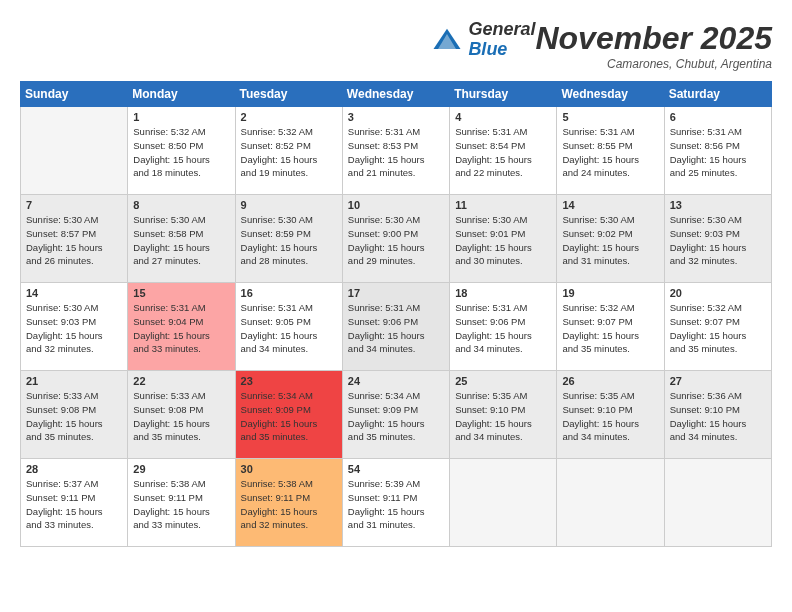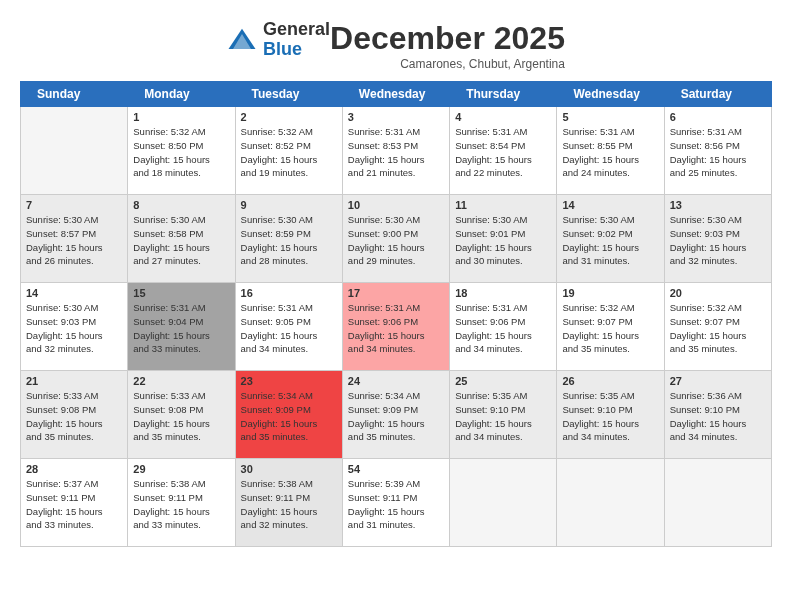--- a/index.html
+++ b/index.html
@@ -5,23 +5,24 @@
     * { box-sizing: border-box; margin: 0; padding: 0; }
     body {
       font-family: Arial, sans-serif;
       background: #fff;
       width: 792px;
       min-height: 612px;
       padding: 20px;
     }
     .header {
       display: flex;
-      justify-content: center;
+      justify-content: flex-end;
       align-items: flex-start;
       margin-bottom: 10px;
+      font-style: italic;
     }
     .logo {
       display: flex;
       align-items: center;
     }
     .logo-text {
       display: flex;
       flex-direction: column;
       font-size: 18px;
       font-weight: bold;
@@ -49,21 +50,21 @@
     .calendar {
       width: 100%;
       border-collapse: collapse;
       border: 1px solid #ccc;
     }
     .calendar th {
       background-color: #2a6fbd;
       color: white;
       font-size: 12px;
       font-weight: bold;
-      padding: 5px 16px;
+      padding: 5px 4px;
       text-align: left;
       border: 1px solid #2a6fbd;
     }
     .calendar td {
       vertical-align: top;
       border: 1px solid #ccc;
       padding: 4px 5px;
       font-size: 9.5px;
       color: #333;
       width: calc(100% / 7);
@@ -94,21 +95,21 @@
     <svg class="logo-icon" viewBox="0 0 40 40">
       <polygon points="20,5 38,32 2,32" fill="#1a6eb5"></polygon>
       <polygon points="20,12 32,32 8,32" fill="#fff" opacity="0.4"></polygon>
     </svg>
     <div class="logo-text">
       <span class="general">General</span>
       <span class="blue">Blue</span>
     </div>
   </div>
   <div class="title-block">
-    <div class="month-year">December 2025</div>
+    <div class="month-year">November 2025</div>
     <div class="location">Camarones, Chubut, Argentina</div>
   </div>
 </div>
 
 <table class="calendar">
   <thead>
     <tr>
     <th>Sunday</th>
         <th>Monday</th>
         <th>Tuesday</th>
@@ -216,35 +217,35 @@
         </td>
       </tr>
       <tr>
         <td style="background: rgb(255, 255, 255);">
           <span class="day-number">14</span>
           <div class="cell-content" style="white-space: pre-line;">Sunrise: 5:30 AM
 Sunset: 9:03 PM
 Daylight: 15 hours
 and 32 minutes.</div>
         </td>
-        <td style="background: #a3a3a3;">
+        <td style="background: #fca5a5;">
           <span class="day-number">15</span>
           <div class="cell-content" style="white-space: pre-line;">Sunrise: 5:31 AM
 Sunset: 9:04 PM
 Daylight: 15 hours
 and 33 minutes.</div>
         </td>
         <td style="background: rgb(255, 255, 255);">
           <span class="day-number">16</span>
           <div class="cell-content" style="white-space: pre-line;">Sunrise: 5:31 AM
 Sunset: 9:05 PM
 Daylight: 15 hours
 and 34 minutes.</div>
         </td>
-        <td style="background: #fca5a5;">
+        <td style="background: #e5e5e5;">
           <span class="day-number">17</span>
           <div class="cell-content" style="white-space: pre-line;">Sunrise: 5:31 AM
 Sunset: 9:06 PM
 Daylight: 15 hours
 and 34 minutes.</div>
         </td>
         <td style="background: rgb(255, 255, 255);">
           <span class="day-number">18</span>
           <div class="cell-content" style="white-space: pre-line;">Sunrise: 5:31 AM
 Sunset: 9:06 PM
@@ -325,21 +326,21 @@
 Daylight: 15 hours
 and 33 minutes.</div>
         </td>
         <td style="background: rgb(255, 255, 255);">
           <span class="day-number">29</span>
           <div class="cell-content" style="white-space: pre-line;">Sunrise: 5:38 AM
 Sunset: 9:11 PM
 Daylight: 15 hours
 and 33 minutes.</div>
         </td>
-        <td style="background: #e5e5e5;">
+        <td style="background: #fdba74;">
           <span class="day-number">30</span>
           <div class="cell-content" style="white-space: pre-line;">Sunrise: 5:38 AM
 Sunset: 9:11 PM
 Daylight: 15 hours
 and 32 minutes.</div>
         </td>
         <td style="background: rgb(255, 255, 255);">
           <span class="day-number">54</span>
           <div class="cell-content" style="white-space: pre-line;">Sunrise: 5:39 AM
 Sunset: 9:11 PM

